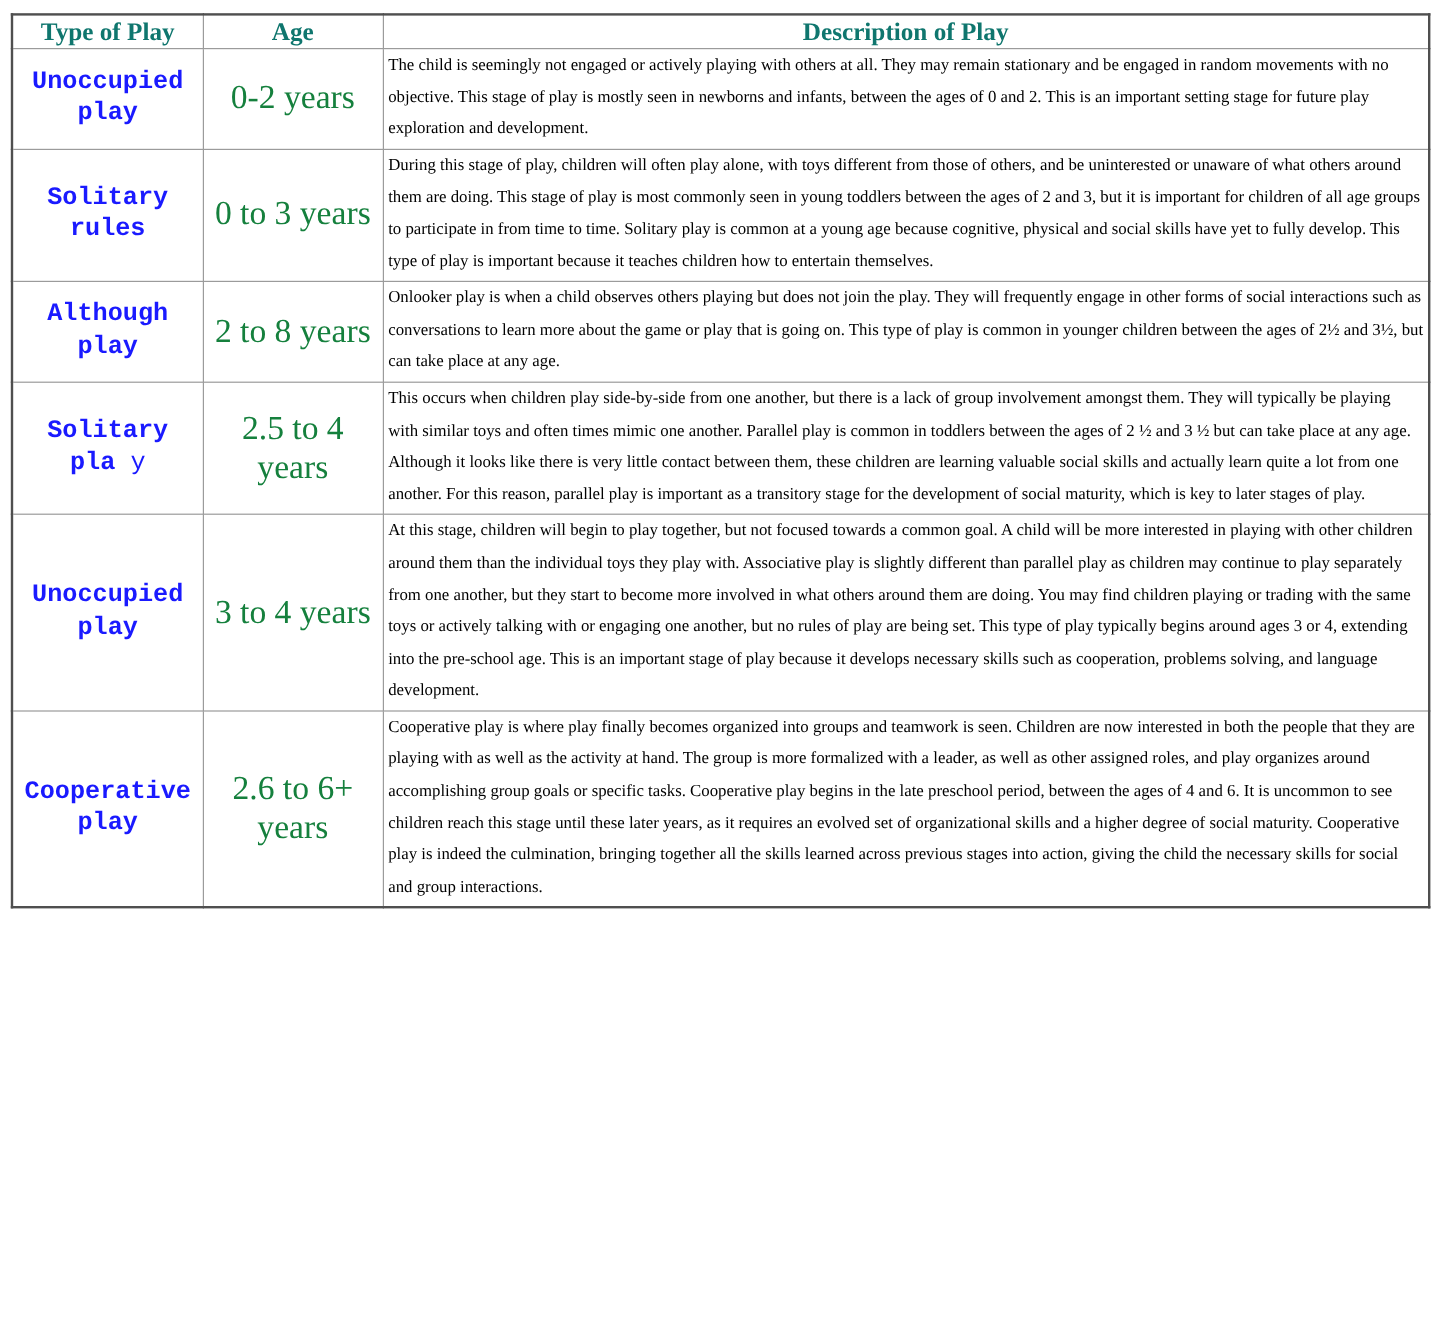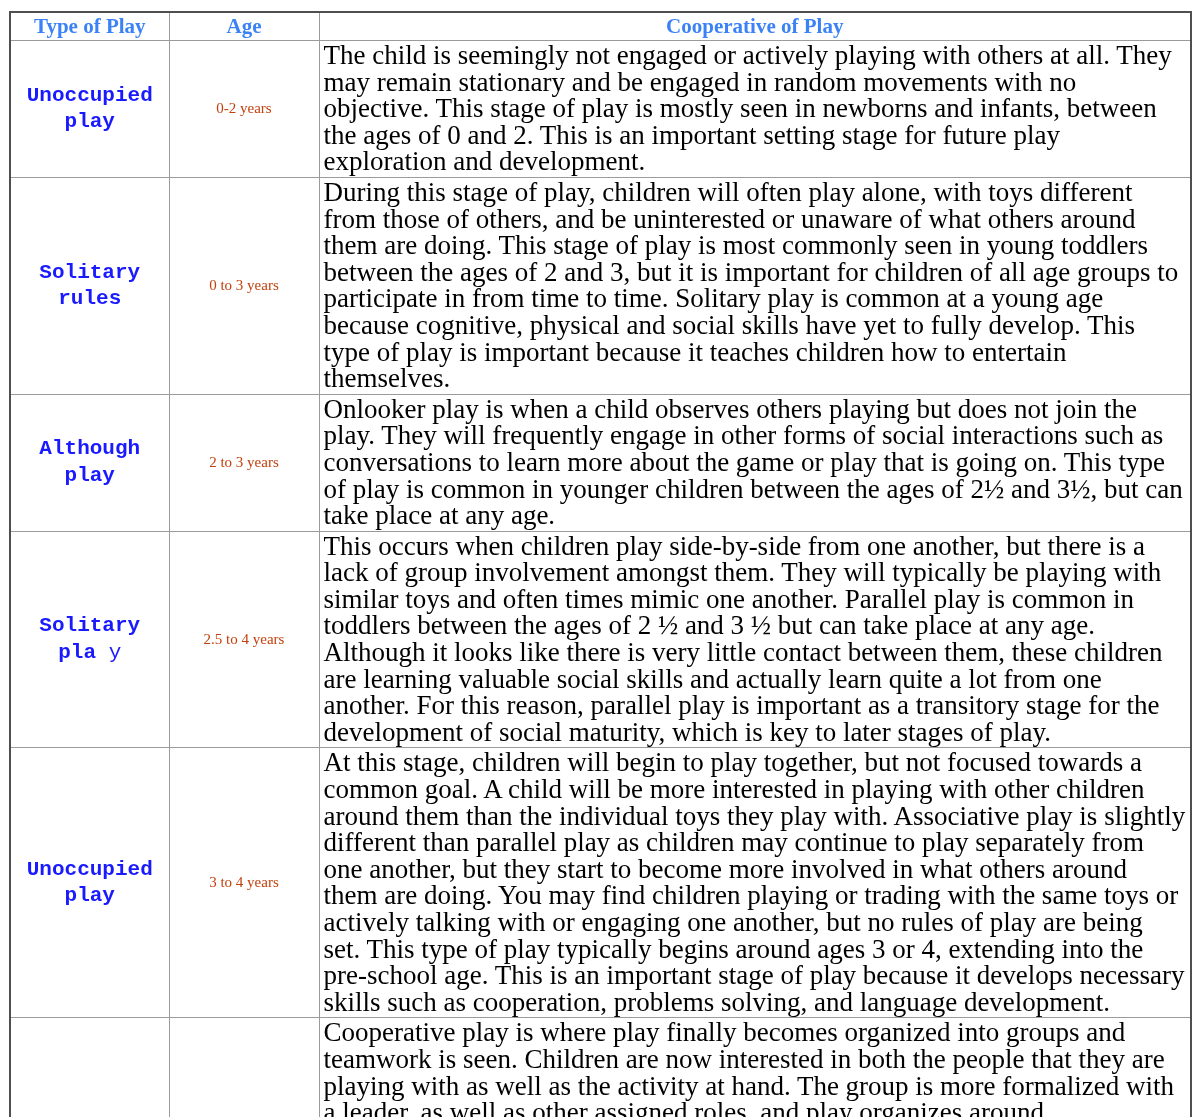--- a/index.html
+++ b/index.html
@@ -24,84 +24,84 @@
   }
   table.play-table th,
   table.play-table td {
     border: 1px solid #9b9b9b;
     box-sizing: border-box;
   }
   th.col-header {
     font-size: 21px;
     font-weight: bold;
     padding: 1px 12px;
-    color: #3b82f6;
+    color: #0f766e;
   }
   td.type-cell {
     width: 159px;
     color: #1a1aff;
     font-weight: bold;
     font-size: 21px;
     text-align: center;
     vertical-align: middle;
     padding: 1px 4px;
     line-height: 1.25;
     font-family: Liberation Mono, monospace;
   }
   td.type-cell .type-suffix {
     font-weight: normal;
   }
   td.age-cell {
     width: 150px;
-    color: #c2410c;
-    font-size: 15px;
+    color: #15803d;
+    font-size: 28px;
     text-align: center;
     vertical-align: middle;
     padding: 1px 4px;
   }
   td.desc-cell {
     width: 872px;
-    font-size: 27px;
+    font-size: 14px;
     line-height: 26.6px;
     text-align: left;
     vertical-align: top;
     padding: 1px 4px 2px 4px;
   }
 </style>
 </head>
 <body>
 
 <div class="page">
   <table class="play-table">
     <colgroup>
       <col style="width:159px">
       <col style="width:150px">
       <col style="width:872px">
     </colgroup>
     <thead>
       <tr>
         <th class="col-header">Type of Play</th>
         <th class="col-header">Age</th>
-        <th class="col-header">Cooperative of Play</th>
+        <th class="col-header">Description of Play</th>
       </tr>
     </thead>
     <tbody>
       <tr>
         <td class="type-cell"><span>Unoccupied play</span><span class="type-suffix"></span></td>
         <td class="age-cell">0-2 years</td>
         <td class="desc-cell">The child is seemingly not engaged or actively playing with others at all. They may remain stationary and be engaged in random movements with no objective. This stage of play is mostly seen in newborns and infants, between the ages of 0 and 2. This is an important setting stage for future play exploration and development.</td>
       </tr>
       <tr>
         <td class="type-cell"><span>Solitary rules</span><span class="type-suffix"></span></td>
         <td class="age-cell">0 to 3 years</td>
         <td class="desc-cell">During this stage of play, children will often play alone, with toys different from those of others, and be uninterested or unaware of what others around them are doing. This stage of play is most commonly seen in young toddlers between the ages of 2 and 3, but it is important for children of all age groups to participate in from time to time. Solitary play is common at a young age because cognitive, physical and social skills have yet to fully develop. This type of play is important because it teaches children how to entertain themselves.</td>
       </tr>
       <tr>
         <td class="type-cell"><span>Although play</span><span class="type-suffix"></span></td>
-        <td class="age-cell">2 to 3 years</td>
+        <td class="age-cell">2 to 8 years</td>
         <td class="desc-cell">Onlooker play is when a child observes others playing but does not join the play. They will frequently engage in other forms of social interactions such as conversations to learn more about the game or play that is going on.  This type of play is common in younger children between the ages of 2½ and 3½,  but can take place at any age.</td>
       </tr>
       <tr>
         <td class="type-cell"><span>Solitary pla</span><span class="type-suffix"> y</span></td>
         <td class="age-cell">2.5 to 4 years</td>
         <td class="desc-cell">This occurs when children play side-by-side from one another, but there is a lack of group involvement amongst them. They will typically be playing with similar toys and often times mimic one another.  Parallel play is common in toddlers between the ages of 2 ½ and 3 ½ but can take place at any age. Although it looks like there is very little contact between them, these children are learning valuable social skills and actually learn quite a lot from one another. For this reason, parallel play is important as a transitory stage for the development of social maturity, which is key to later stages of play.</td>
       </tr>
       <tr>
         <td class="type-cell"><span>Unoccupied play</span><span class="type-suffix"></span></td>
         <td class="age-cell">3 to 4 years</td>

